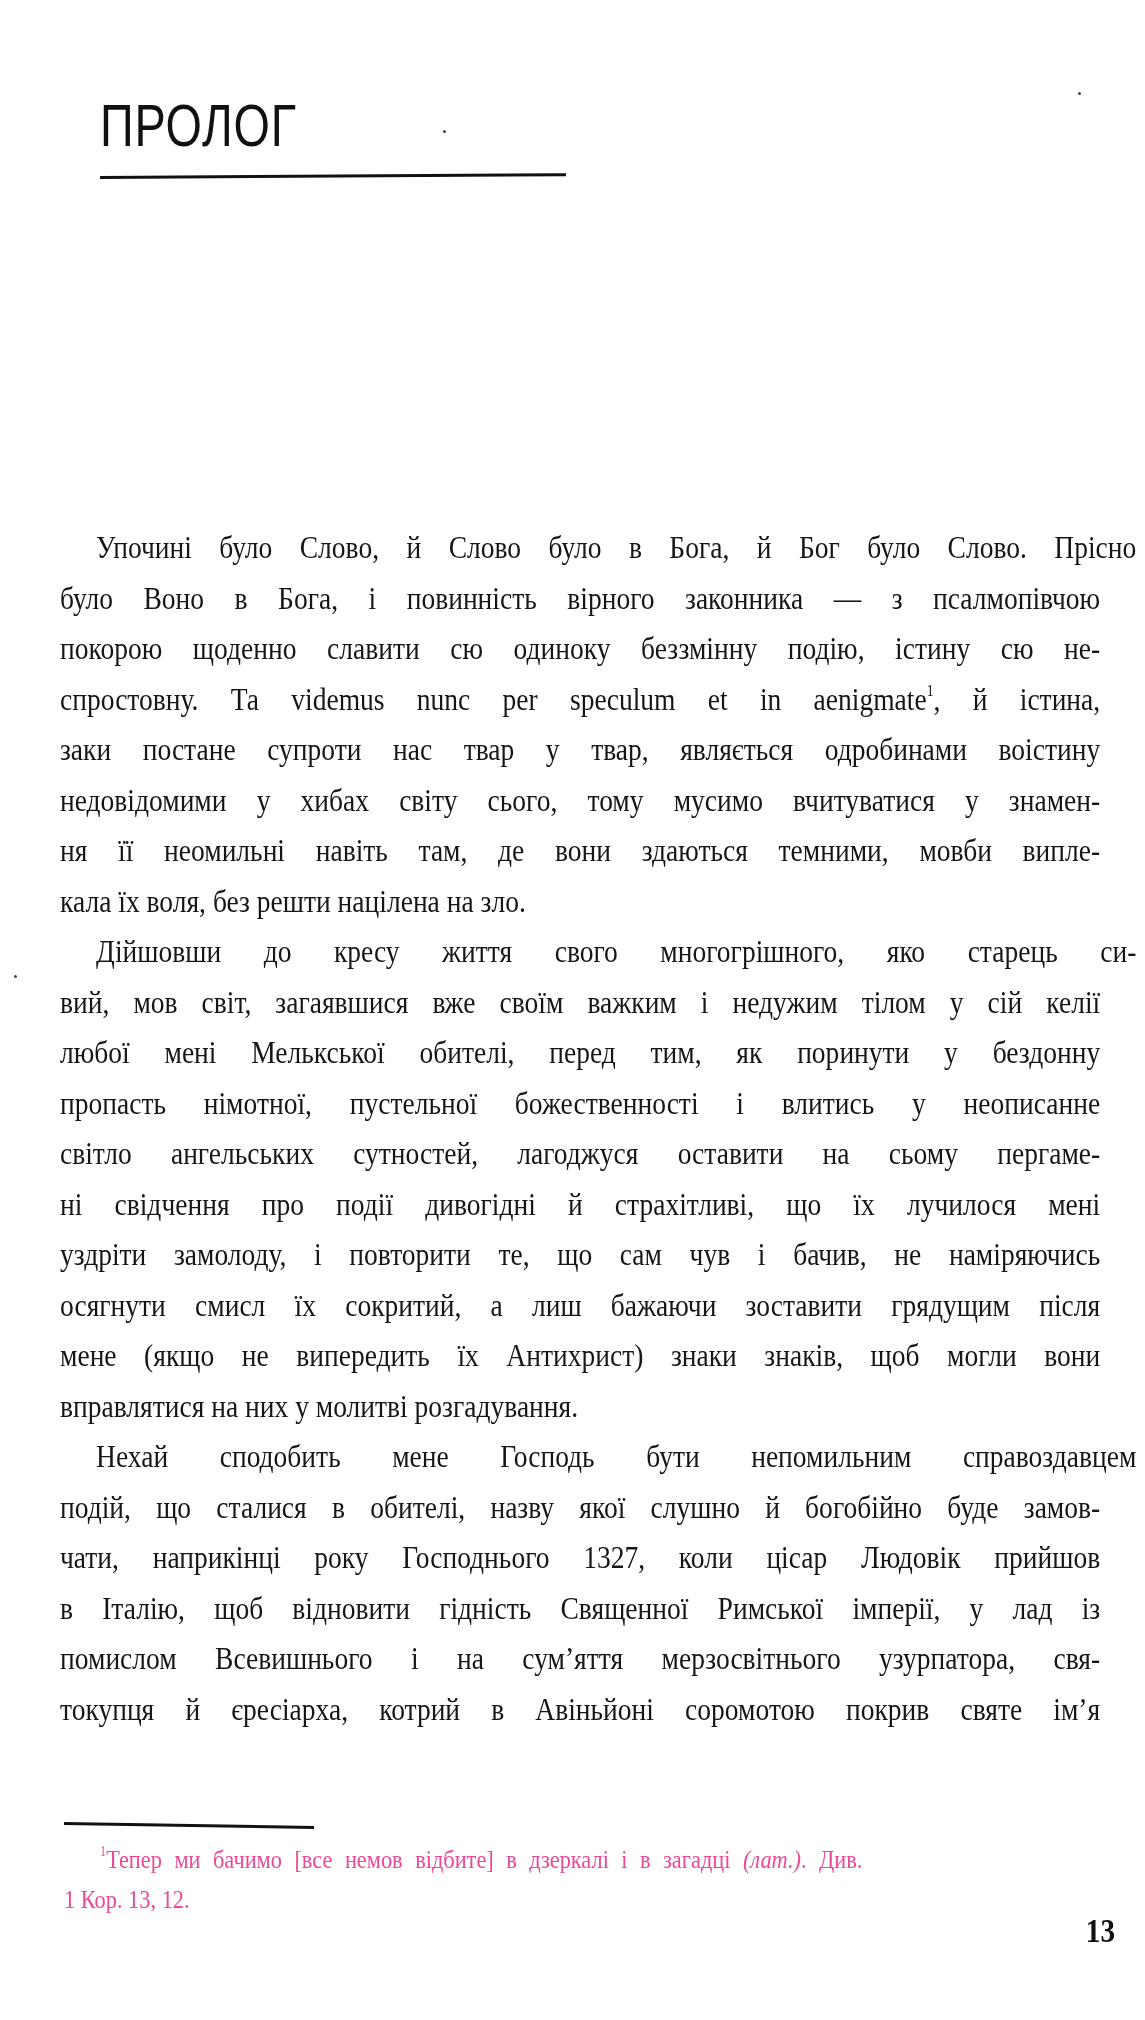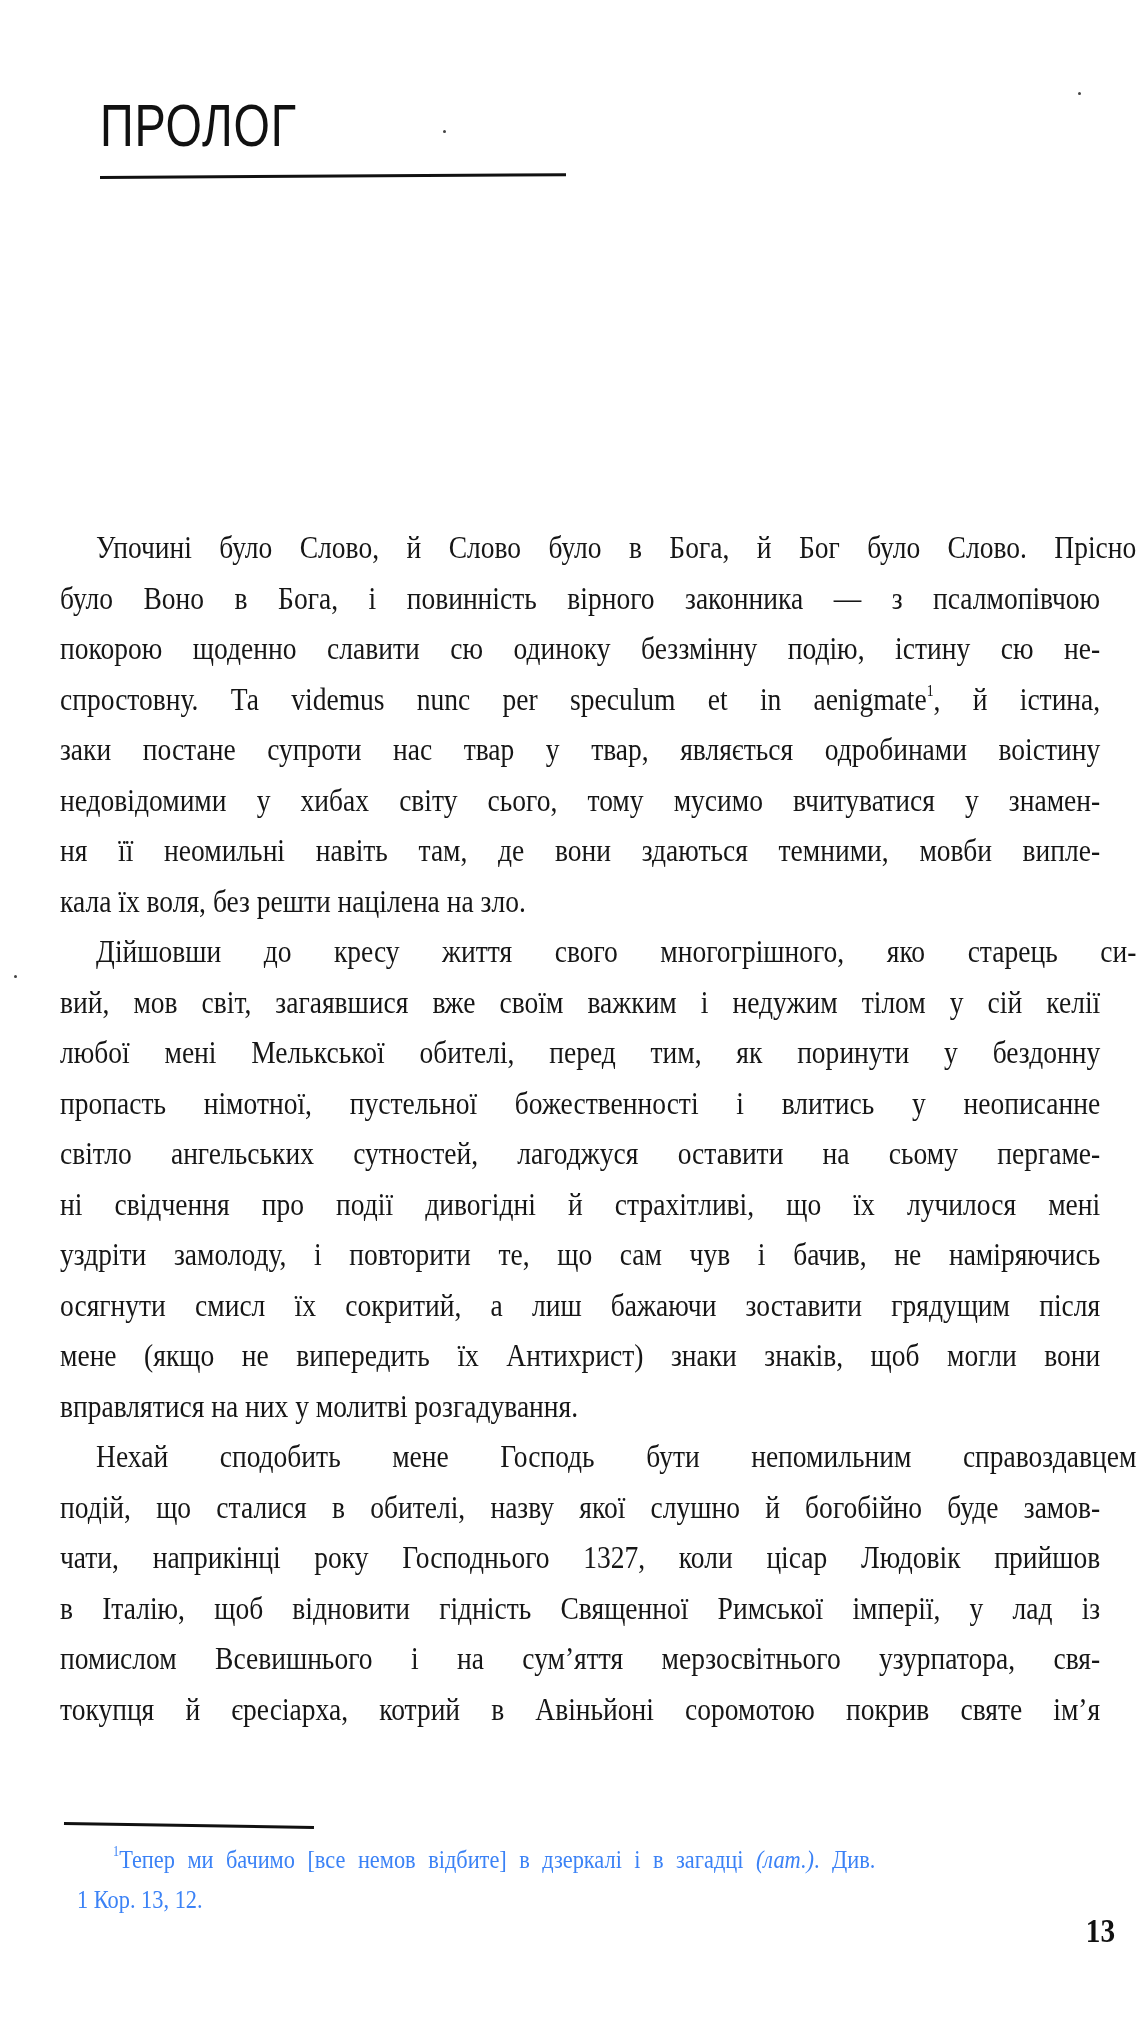--- a/index.html
+++ b/index.html
@@ -84,22 +84,21 @@
       transform: rotate(0.9deg);
       transform-origin: left center;
     }
     .footnote {
       position: absolute;
       left: 64px;
       top: 1840px;
       width: 1056px;
       font-size: 26px;
       line-height: 40px;
-      color: #3b82f6;
-      margin-left: 13px;
+      color: #ec4899;
     }
     .footnote .fline {
       display: block;
       white-space: nowrap;
       transform: scaleX(0.86);
       transform-origin: left center;
     }
     .footnote .fline.first {
       padding-left: 42px;
       word-spacing: 8px;

